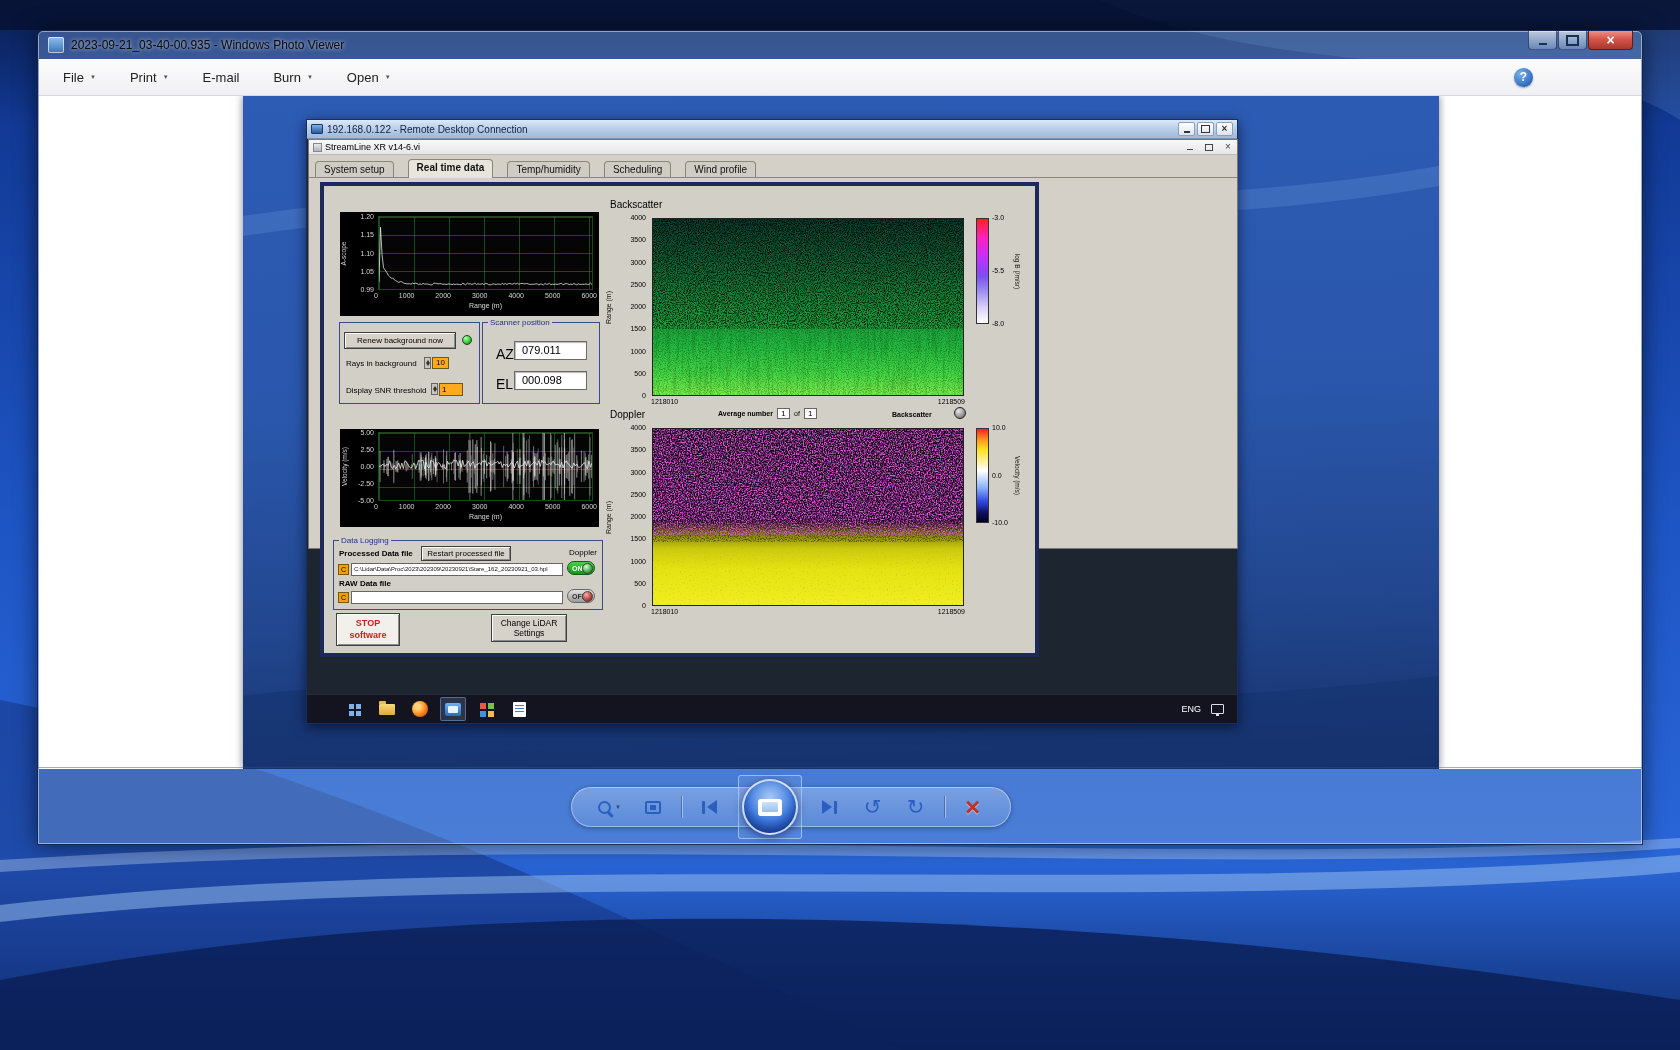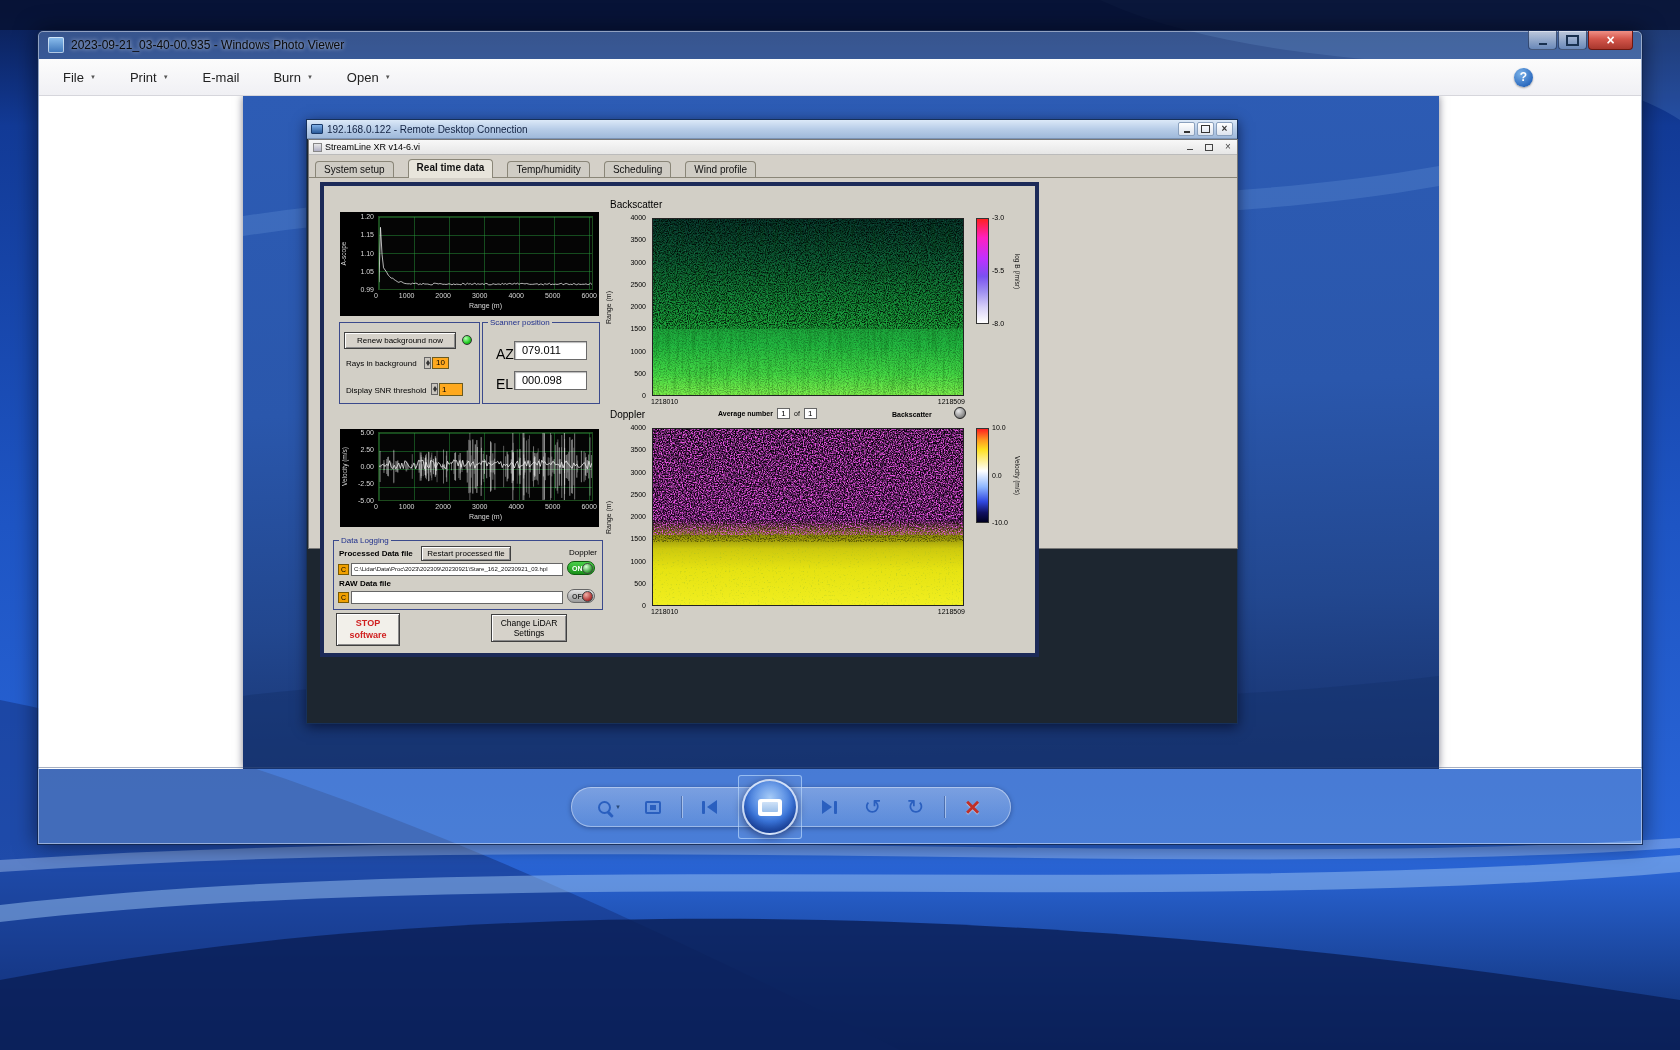--- a/index.html
+++ b/index.html
@@ -727,20 +727,44 @@
                   </div>
                   <div class="btn3d setbtn">
                     <span>Change LiDAR</span>
                     <span>Settings</span>
                   </div>
 
                 </div>
               </div>
             </div>
 
+            <div class="remote-taskbar">
+              <div class="tb-icon">
+                  <div class="ic-start"></div>
+                </div>
+              <div class="tb-icon">
+                  <div class="ic-folder"></div>
+                </div>
+              <div class="tb-icon">
+                  <div class="ic-firefox"></div>
+                </div>
+              <div class="tb-icon active">
+                  <div class="ic-photo"></div>
+                </div>
+              <div class="tb-icon">
+                  <div class="ic-grid"></div>
+                </div>
+              <div class="tb-icon">
+                  <div class="ic-doc"></div>
+                </div>
+              <div class="tb-right">
+                <span class="tb-lang">ENG</span>
+                <span class="tb-net"></span>
+              </div>
+            </div>
 
           </div>
         </div>
       </div>
     </div>
 
     <div class="pv-bottombar">
       <div class="pv-toolbar">
         <div class="tool zoom">
             <span class="mag"></span>

